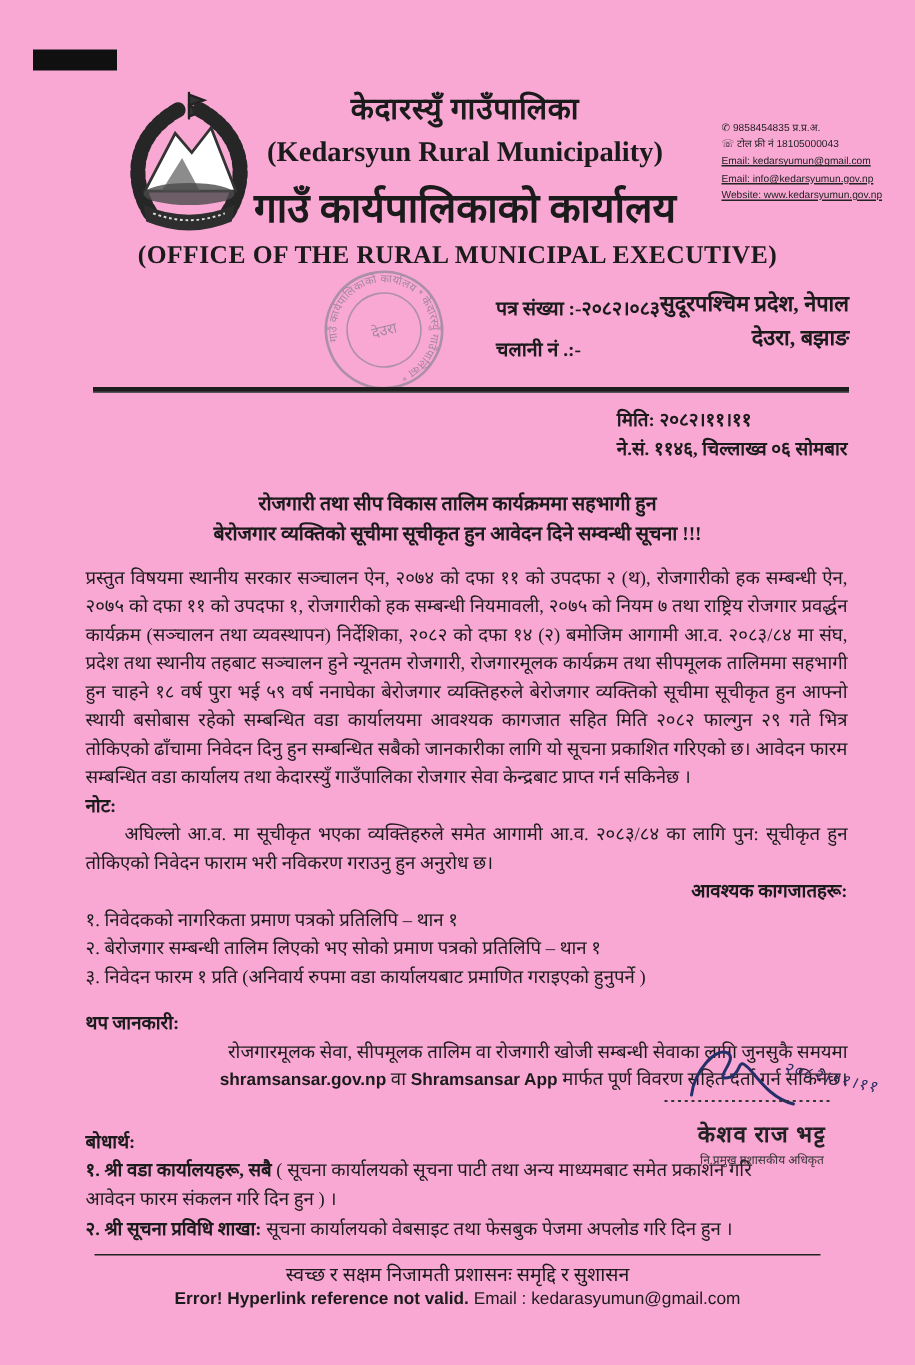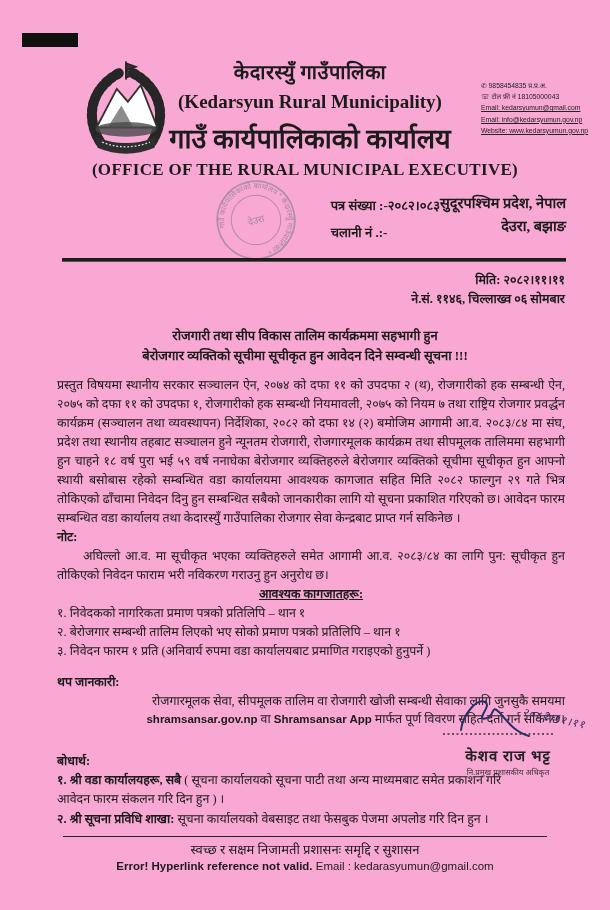--- a/index.html
+++ b/index.html
@@ -28,29 +28,29 @@
 
   
   .ref-row { position: absolute; left: 58px; right: 44px; top: 192px; display: flex; justify-content: flex-end; }
   .ref-left { font-size: 13px; font-weight: bold; line-height: 2.1; }
   .ref-right { font-size: 14.5px; font-weight: bold; text-align: right; line-height: 1.6; }
 
   .stamp { position: absolute; left: 212px; top: 176px; width: 88px; height: 88px; opacity: .55; transform: rotate(-14deg); }
 
   .rule { position: absolute; left: 62px; right: 44px; top: 258px; height: 4px; background: #1d1d1d; border-bottom: 1px solid #555; }
 
-  .date-block { position: absolute; right: 45px; top: 271px; text-align: right; font-size: 12.5px; font-weight: bold; line-height: 1.55; }
+  .date-block { position: absolute; right: 45px; top: 271px; font-size: 12.5px; font-weight: bold; line-height: 1.55; }
 
   .subject { position: absolute; left: 0; top: 326px; width: 100%; text-align: center; font-size: 13px; font-weight: bold; line-height: 1.55; }
 
   
   .content { position: absolute; left: 57px; right: 45px; top: 376px; font-size: 12.4px; line-height: 1.53; text-align: justify; }
   .note-head { font-weight: bold; }
   .note-para { text-indent: 26px; }
-  .docs-head { font-weight: bold; text-decoration: underline; text-align: center; }
+  .docs-head { font-weight: bold; text-align: right; }
   .doc-item { text-align: left; }
   .moreinfo-head { font-weight: bold; margin-top: 12px; text-align: left; }
   .latin-b { font-family: "Liberation Sans", sans-serif; font-weight: bold; font-size: 11.5px; }
 
   
   .signature { position: absolute; right: 22px; top: 692px; width: 160px; text-align: center; }
   .sig-scribble { position: relative; height: 50px; }
   .sig-date { position: absolute; right: 2px; top: 18px; font-size: 11px; color: #2a2f63; transform: rotate(12deg); font-style: italic; letter-spacing: 1px; }
   .sig-name { font-size: 15px; font-weight: bold; margin-top: 3px; letter-spacing: 1px; color: #222; }
   .sig-title { font-size: 8px; color: #333; margin-top: 1px; }

